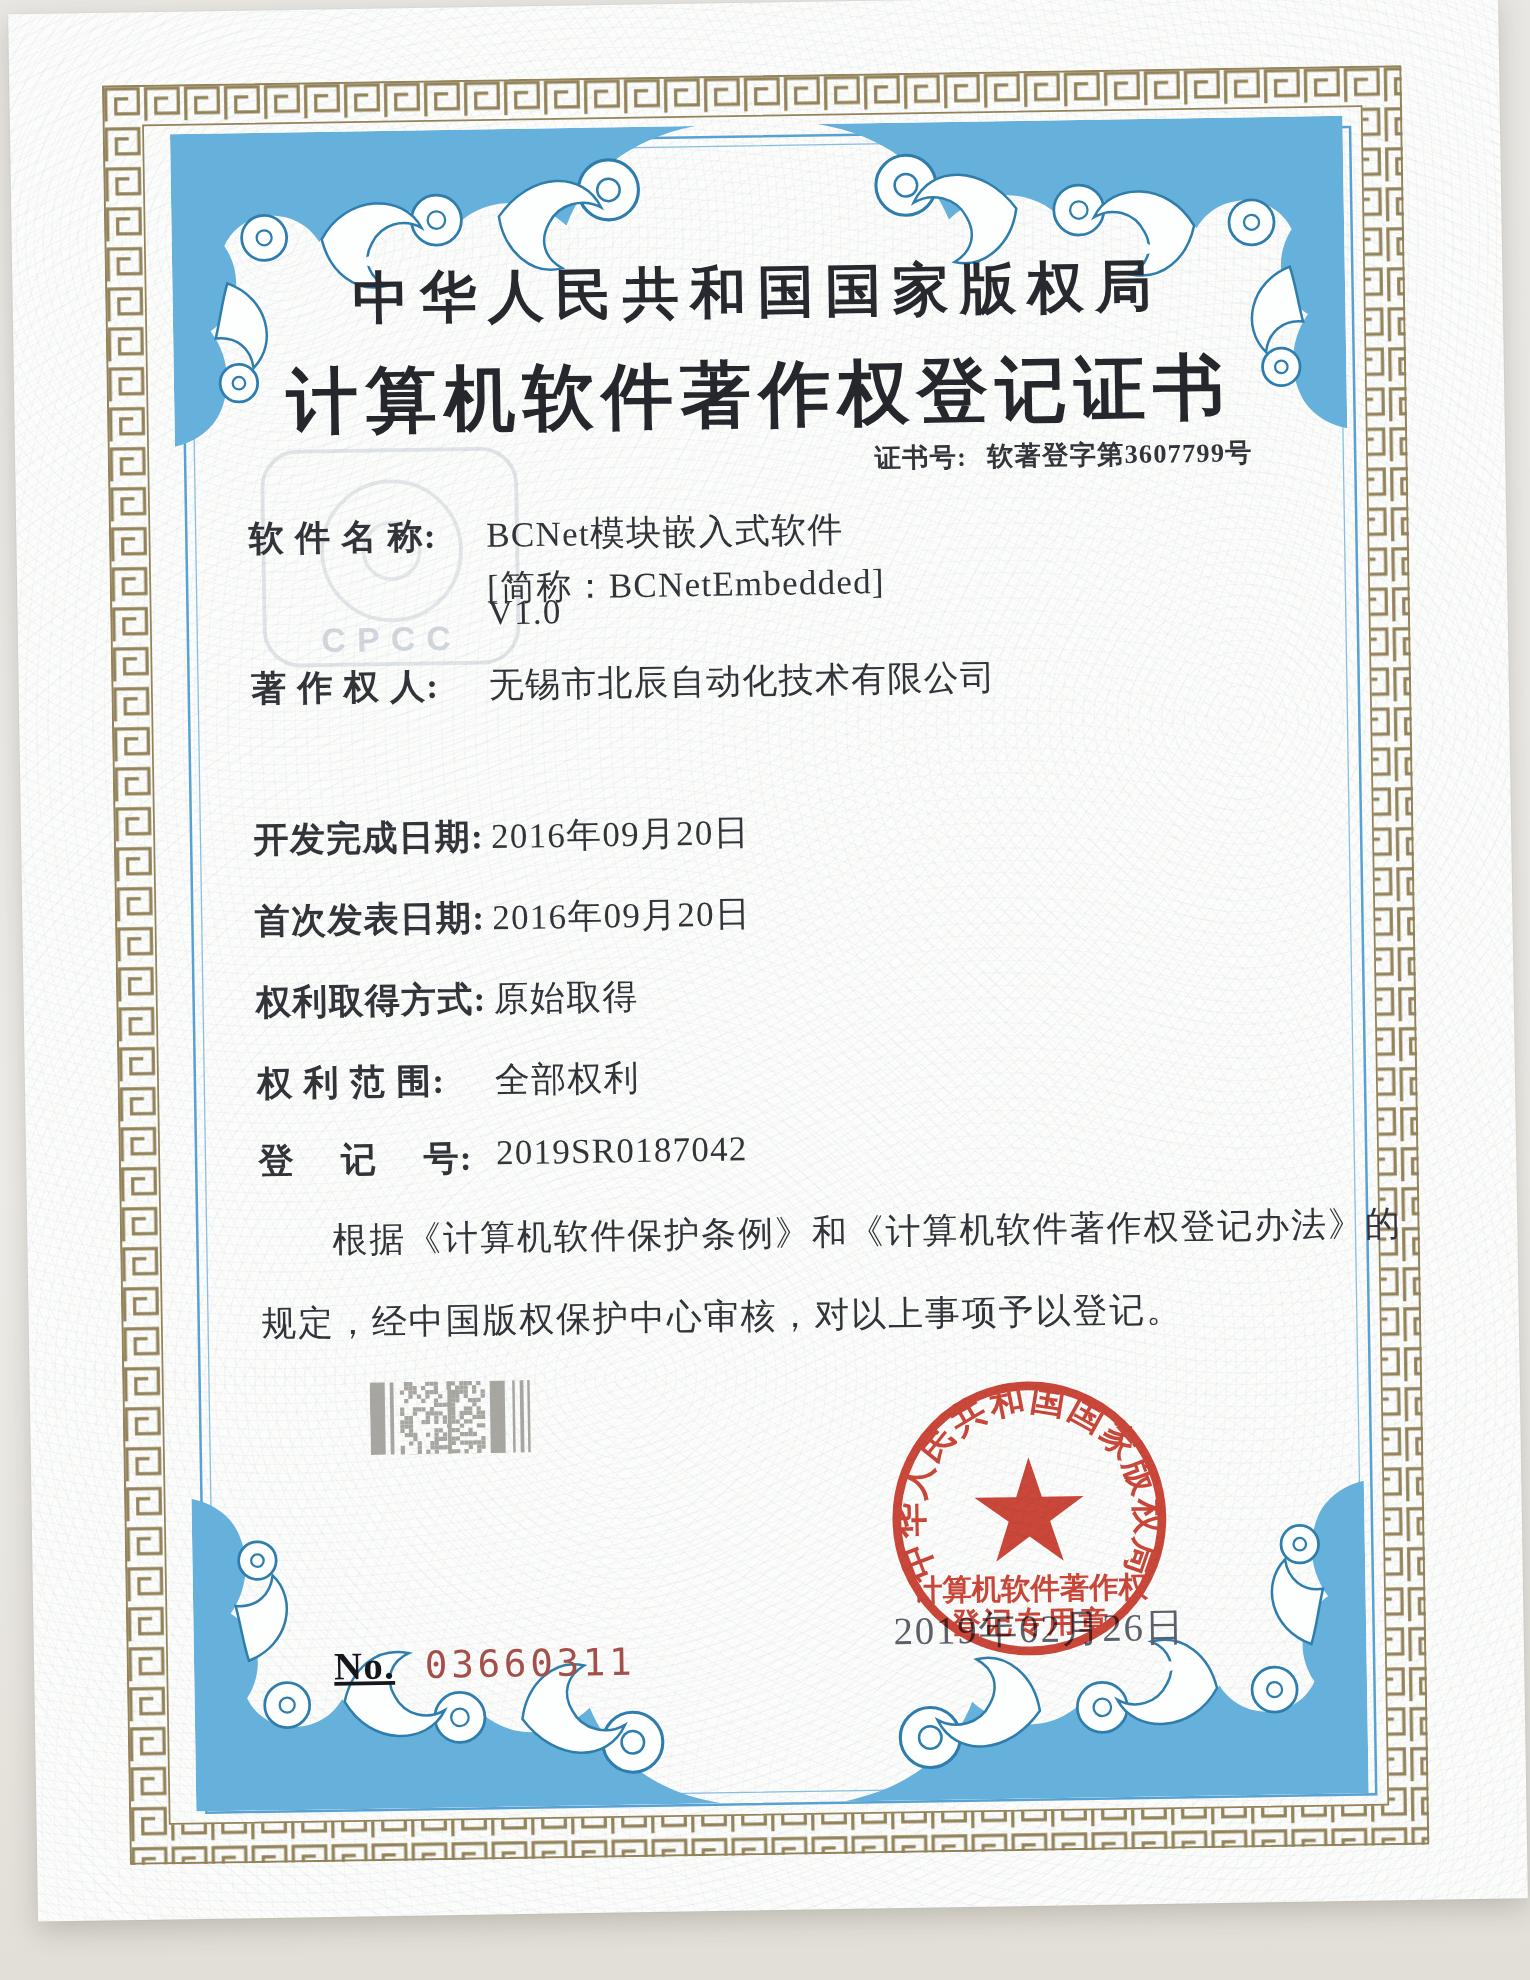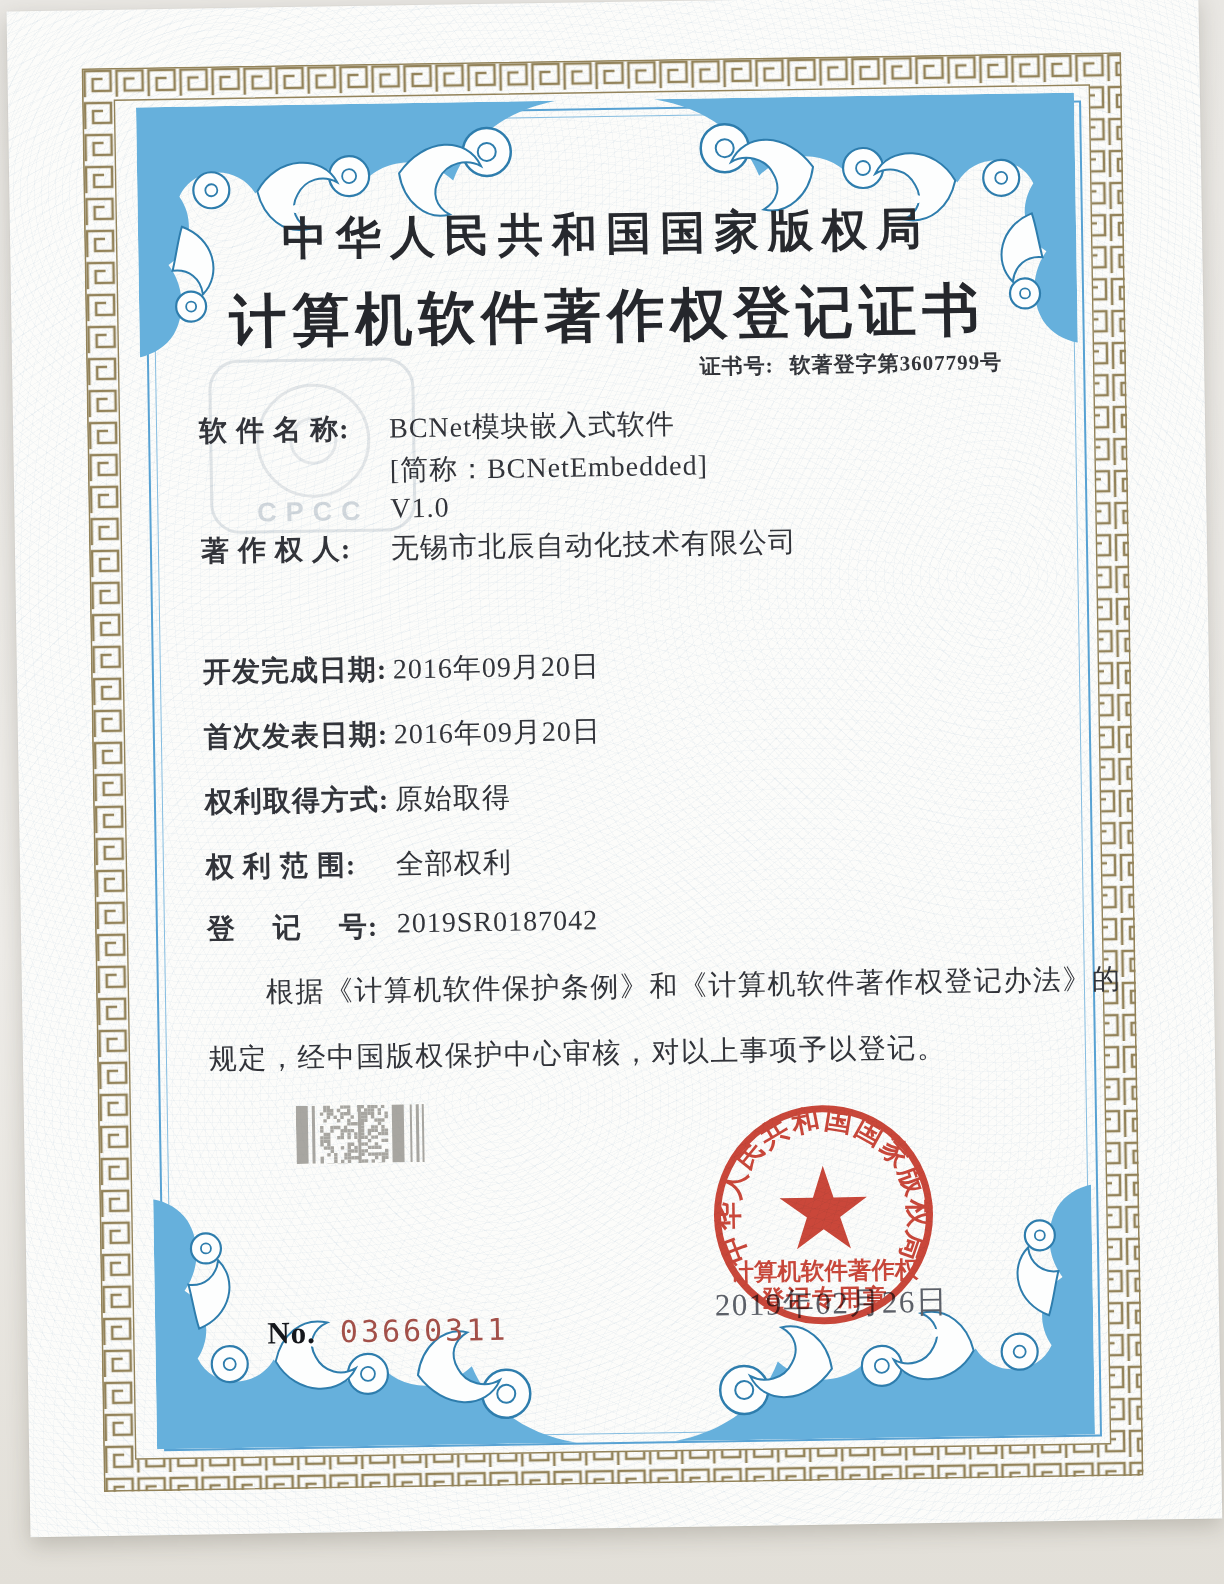--- a/index.html
+++ b/index.html
@@ -74,21 +74,21 @@
     letter-spacing:1.5px;white-space:nowrap;}
 
   .barcode{position:absolute;left:272px;top:1099px;z-index:4;opacity:.82;}
 
   .seal-date{position:absolute;left:688px;top:1284px;z-index:4;
     font-size:31px;color:#5c6068;letter-spacing:1.5px;}
   .seal{position:absolute;left:683px;top:1101px;width:230px;height:230px;z-index:5;
     opacity:.93;mix-blend-mode:multiply;}
 
   .serial{position:absolute;left:240px;top:1308px;z-index:4;display:flex;align-items:baseline;}
-  .serial .sp{font-size:31px;font-weight:600;color:#15171c;letter-spacing:1px;}
+  .serial .sp{font-size:31px;font-weight:600;color:#15171c;letter-spacing:1px;text-decoration:underline;}
   .serial .sn{margin-left:24px;font-family:"DejaVu Sans Mono","Liberation Mono",monospace;
     font-size:30px;letter-spacing:3px;}
 </style>
 </head>
 <body>
 
 <svg width="0" height="0" style="position:absolute" aria-hidden="true">
   <defs>
     <g id="corner-orn">
       <path d="M0 0 H420 C366 10 332 38 316 78 C286 50 242 54 220 86 C192 52 142 54 118 88 C100 58 56 60 42 90 C58 114 52 144 30 158 C46 180 46 208 34 228 C26 240 14 247 0 250 Z" fill="#66b0dc"></path>
@@ -145,21 +145,21 @@
 
   <div class="authority">中华人民共和国国家版权局</div>
   <div class="title">计算机软件著作权登记证书</div>
   <div class="certline">
     <span>证书号:</span><span class="cv">软著登字第3607799号</span>
   </div>
 
   <div class="lab" style="top:404px">软 件 名 称:</div>
   <div class="val" style="top:404px">BCNet模块嵌入式软件</div>
   <div class="val" style="top:446px">[简称：BCNetEmbedded]</div>
-  <div class="val" style="top:487px">V1.0</div>
+  <div class="val" style="top:470px">V1.0</div>
 
   <div class="lab" style="top:524px">著 作 权 人:</div>
   <div class="val" style="top:524px">无锡市北辰自动化技术有限公司</div>
 
   <div class="lab" style="top:645px">开发完成日期:</div>
   <div class="val" style="top:645px">2016年09月20日</div>
 
   <div class="lab" style="top:710px">首次发表日期:</div>
   <div class="val" style="top:710px">2016年09月20日</div>
 

